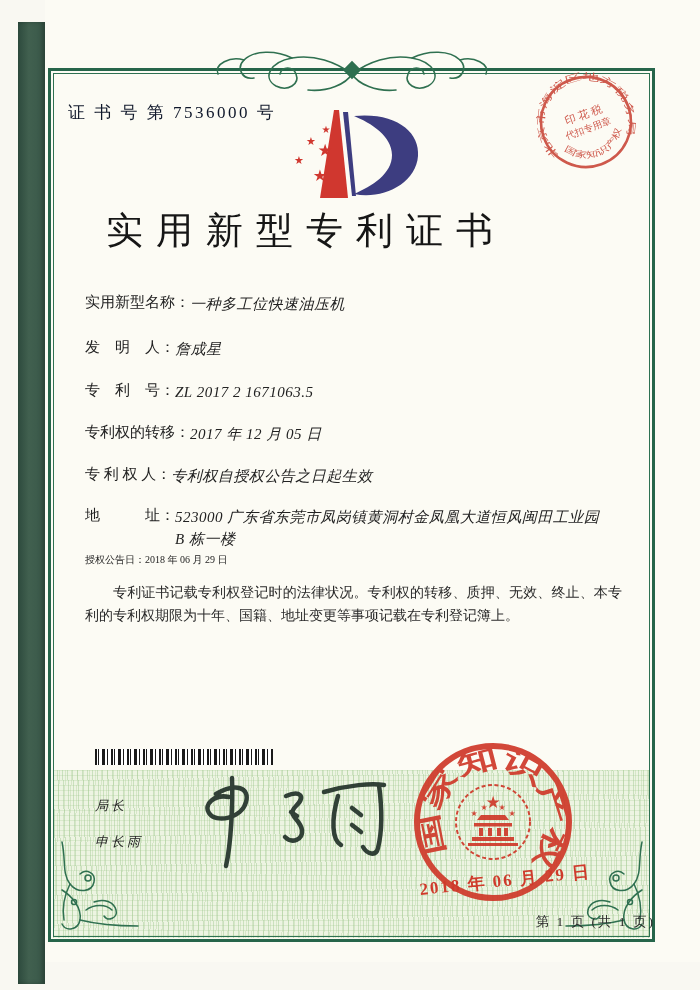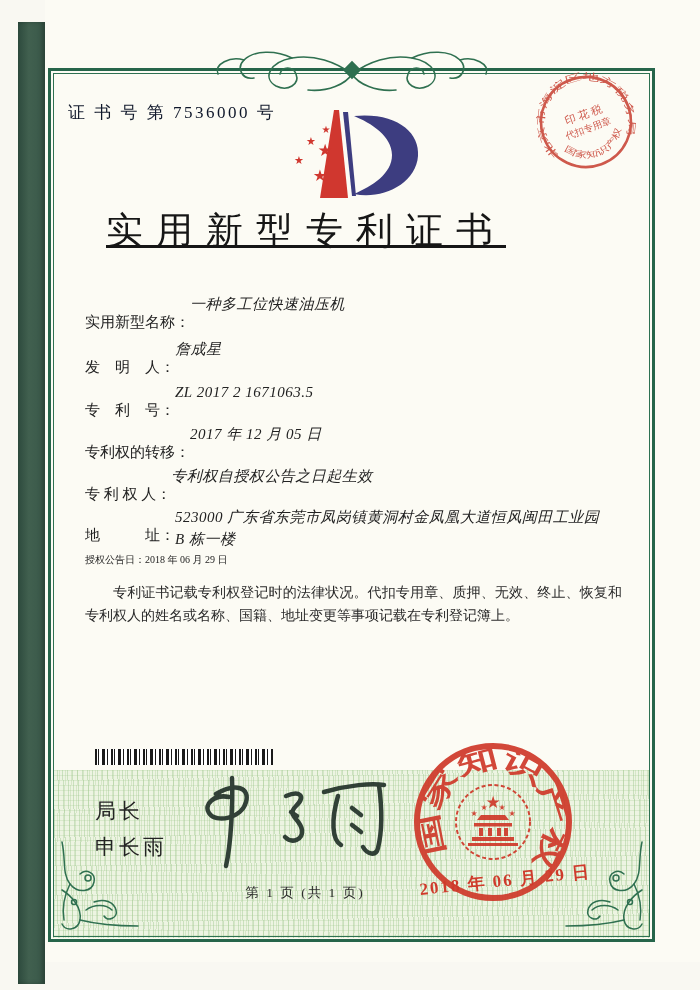--- a/index.html
+++ b/index.html
@@ -22,32 +22,32 @@
   
   .band { position:absolute; left:53px; top:770px; width:597px; height:168px;
     background:
       repeating-linear-gradient(92deg,rgba(170,205,150,.35) 0 1px,transparent 1px 6px),
       repeating-linear-gradient(88deg,rgba(150,195,135,.4) 0 1px,transparent 1px 5px),
       repeating-linear-gradient(180deg,#d9e9cc 0 1px,transparent 1px 5px),
       #edf4e2; }
   .abs { position:absolute; }
   .cert-no { left:68px; top:101px; font-size:17px; letter-spacing:2.5px; color:#0f172a; }
   .doc-title { left:48px; top:206px; width:503px; text-align:center; font-size:37px;
-    letter-spacing:13px; color:#161616; text-indent:13px;text-decoration:underline; }
+    letter-spacing:13px; color:#161616; text-indent:13px; }
   .field-row { left:85px; width:540px; font-size:15px; color:#222; }
-  .field-label { display:inline-block; vertical-align:top; white-space:pre;margin-top:20px; }
+  .field-label { display:inline-block; vertical-align:top; white-space:pre; }
   .field-value { display:inline-block; vertical-align:top; width:430px; line-height:22px; letter-spacing:.5px;font-style:italic; }
   .grant-pair { display:inline-block; font-size:10px; }
   .body-text { left:85px; top:581px; width:537px; font-size:14px; line-height:23px;
     text-align:justify; color:#2a2a2a; }
   .body-text p { text-indent:2em; }
   .barcode { left:95px; top:749px; width:178px; height:16px;
     background:repeating-linear-gradient(90deg,#1a1a1a 0 2px,#fff 2px 3px,#1a1a1a 3px 4px,#fff 4px 7px,#1a1a1a 7px 10px,#fff 10px 12px,#1a1a1a 12px 13px,#fff 13px 16px); }
-  .sig-label { left:95px; font-size:21px; letter-spacing:3px; color:#242424; }
-  .footer { left:48px; top:884px; width:514px; text-align:center; font-size:13.5px;
+  .sig-label { left:95px; font-size:13px; letter-spacing:3px; color:#242424;font-style:italic; }
+  .footer { left:48px; top:913px; width:607px; text-align:right; font-size:13.5px;
     letter-spacing:2px; color:#2c2c2c; }
   .seal-date { left:419px; top:867px; width:210px; font-size:17px; color:#cf3a2b;
     letter-spacing:2px; transform:rotate(-6deg); font-weight:bold; }
   svg text { font-family:"Liberation Serif","DejaVu Serif",serif; }
 </style>
 </head>
 <body>
 
 <div class="cover-strip"></div>
 <div class="page"></div>
@@ -143,21 +143,21 @@
   <span class="field-label">专 利 权 人：</span><span class="field-value">专利权自授权公告之日起生效</span>
 </div>
 <div class="abs field-row" style="top:506px">
   <span class="field-label">地　　　址：</span><span class="field-value">523000 广东省东莞市凤岗镇黄洞村金凤凰大道恒风闽田工业园 B 栋一楼</span>
 </div>
 <div class="abs field-row" style="top:550px;width:560px">
   <span class="grant-pair"><span>授权公告日：</span><span>2018 年 06 月 29 日</span></span>
 </div>
 
 <div class="abs body-text">
-  <p>专利证书记载专利权登记时的法律状况。代扣专用章、质押、无效、终止、恢复和专利权人的姓名或名称、国籍、地址变更等事项记载在专利登记簿上。</p>
+  <p>专利证书记载专利权登记时的法律状况。专利权的转移、质押、无效、终止、本专利的专利权期限为十年、国籍、地址变更等事项记载在专利登记簿上。</p>
 </div>
 
 <div class="abs barcode"></div>
 
 <div class="abs sig-label" style="top:797px">局长</div>
 <div class="abs sig-label" style="top:833px">申长雨</div>
 
 <svg class="abs" style="left:188px;top:772px" width="200" height="104" viewBox="0 0 200 104">
   <g stroke="#23322a" fill="none" stroke-width="4.5" stroke-linecap="round" stroke-linejoin="round" opacity=".92">
     <path d="M28,22 C48,10 62,16 58,30 C54,46 28,52 21,41 C15,32 27,22 41,25"></path>

